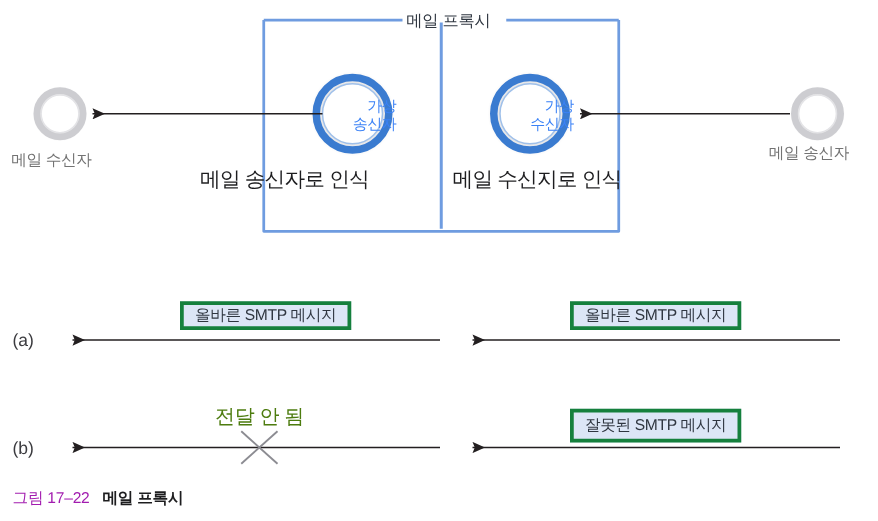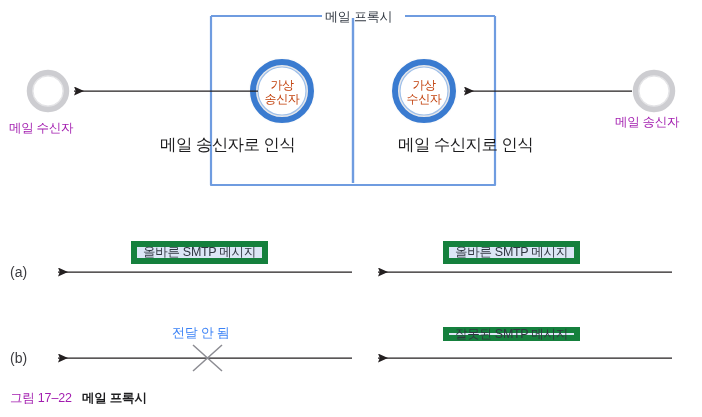--- a/index.html
+++ b/index.html
@@ -37,32 +37,32 @@
   
   .proxy-title {
     font-size: 13px;
     color: #2f3640;
     letter-spacing: -0.2px;
   }
 
   
   .endpoint-label {
     font-size: 12.5px;
-    color: #a21caf;
+    color: #737373;
     letter-spacing: -0.3px;
     text-align: right;
   }
 
   
   .vnode-text {
     position: absolute;
     width: 70px;
-    text-align: center;
+    text-align: right;
     font-size: 12px;
-    color: #c2410c;
+    color: #3b82f6;
     line-height: 14px;
     letter-spacing: -0.4px;
   }
 
   
   .recog-label {
     font-size: 16.5px;
     font-weight: normal;
     color: #1d1d1f;
     letter-spacing: -0.6px;
@@ -70,35 +70,36 @@
 
   
   .row-id {
     font-size: 14px;
     color: #3b3b3f;
   }
 
   
   .msg-box {
     position: absolute;
-    border: 6px solid #15803d;
+    border: 3px solid #15803d;
     background: #dce6f6;
     font-size: 12.5px;
     color: #2f3640;
     display: flex;
     align-items: center;
     justify-content: center;
     letter-spacing: -0.3px;
     box-sizing: border-box;
+    margin-left: 13px;
   }
 
   
   .fail-text {
-    font-size: 13px;
-    color: #3b82f6;
+    font-size: 16px;
+    color: #4d7c0f;
     letter-spacing: -0.3px;
   }
 
   
   .caption {
     position: absolute;
     font-size: 12.5px;
     color: #3b3b3f;
     letter-spacing: -0.2px;
   }
@@ -186,32 +187,32 @@
     <div>송신자</div>
   </div>
 
   <div class="vnode-text" style="left:389px; top:78px;">
     <div>가상</div>
     <div>수신자</div>
   </div>
 
   <div class="txt recog-label" style="left:160px; top:136px;">메일 송신자로 인식</div>
 
-  <div class="txt recog-label" style="left:362px; top:136px;margin-left:36px;">메일 수신지로 인식</div>
+  <div class="txt recog-label" style="left:362px; top:136px;">메일 수신지로 인식</div>
 
   <div class="txt row-id" style="left:10px; top:265px;">(a)</div>
 
   <div class="msg-box" style="left:131px; top:241px; width:137px; height:23px;">올바른 SMTP 메시지</div>
 
   <div class="msg-box" style="left:443px; top:241px; width:137px; height:23px;">올바른 SMTP 메시지</div>
 
   <div class="txt row-id" style="left:10px; top:351px;">(b)</div>
 
   <div class="txt fail-text" style="left:172px; top:326px;">전달 안 됨</div>
 
-  <div class="msg-box" style="left:443px; top:327px; width:137px; height:14px;">잘못된 SMTP 메시지</div>
+  <div class="msg-box" style="left:443px; top:327px; width:137px; height:27px;">잘못된 SMTP 메시지</div>
 
   <div class="caption" style="left:10px; top:390px;">
     <span class="cap-num">그림 17–22</span>
     <span class="cap-title">메일 프록시</span>
   </div>
 
 </div>
 
 </body></html>

